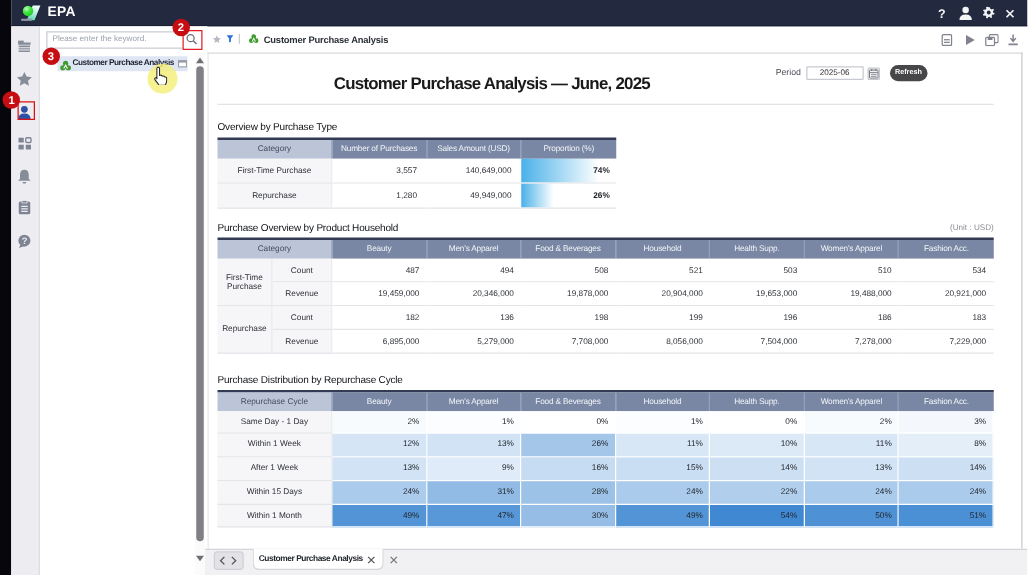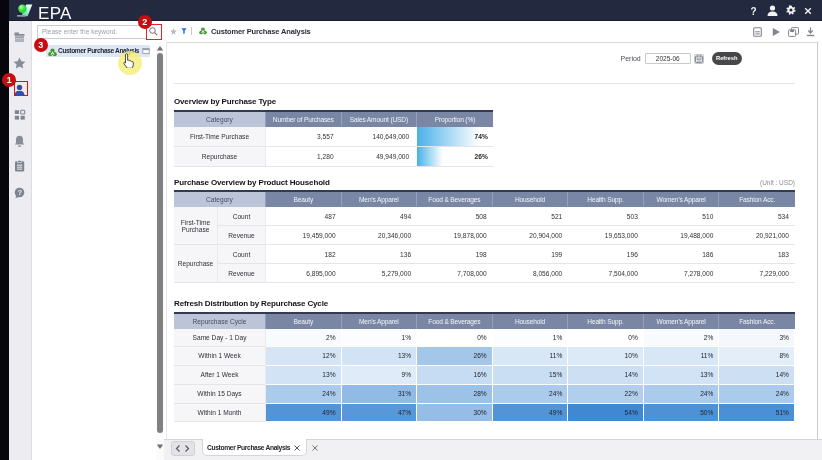--- a/index.html
+++ b/index.html
@@ -3,21 +3,21 @@
 <meta charset="utf-8">
 <style>
 * { margin:0; padding:0; box-sizing:border-box; }
 html,body { width:822px; height:460px; overflow:hidden; background:#fff;
   font-family:"Liberation Sans", sans-serif; }
 .abs { position:absolute; }
 #stage { position:relative; width:822px; height:460px; }
 
 #blackstrip { left:0; top:0; width:9px; height:460px; background:#06060c; }
 #topbar { left:9px; top:0; width:813px; height:21px; background:#232a40; border-bottom:1px solid #1a1f30;}
-#epa { left:38px; top:4px; color:#fff; font-weight:normal; font-size:17px; letter-spacing:0.3px; }
+#epa { left:38px; top:4px; color:#fff; font-weight:bold; font-size:11px; letter-spacing:0.3px; }
 .navico { top:4px; width:13px; height:13px; color:#f2f3f5; }
 
 #sidebar { left:9px; top:21px; width:23px; height:439px; background:#ededf1; border-right:1px solid #dcdde2; }
 .sbico { left:8px; width:23px; height:12px; text-align:center; color:#878c99; }
 
 #treepanel { left:32px; top:21px; width:134px; height:439px; background:#fff; }
 #searchbox { left:37px; top:25px; width:122px; height:14px; border:1px solid #c9ccd4; background:#fff;
   font-size:6.5px; color:#9aa0ab; line-height:12px; padding-left:4px; }
 #magbox { left:146px; top:24px; width:16px; height:16px; border:1.5px solid #e41f25; background:#fff; }
 #treesel { left:46px; top:45px; width:104px; height:12px; background:#dee6f4; }
@@ -37,21 +37,21 @@
   color:#1a1a1a; letter-spacing:-0.6px; }
 #titleline { left:174px; top:83px; width:621px; height:1px; background:#e2e3e7; }
 
 #periodlbl { left:620.5px; top:54.5px; font-size:7px; color:#4a4e57; }
 #periodbox { left:644.5px; top:53px; width:46.5px; height:11px; border:1px solid #c7cad0; font-size:6.5px;
   color:#333; text-align:center; line-height:9.5px; background:#fff; border-radius:1px;}
 #calbtn { left:693.7px; top:53.5px; width:10.5px; height:10.5px; border:1px solid #c2c5cb; background:#f2f2f4; border-radius:1.5px; }
 #refresh { left:711.5px; top:52px; width:30.5px; height:12.5px; border-radius:7px; background:#47474a;
   color:#fff; font-size:5.8px; font-weight:bold; text-align:center; line-height:13px; letter-spacing:0; }
 
-.h2 { font-size:8px; font-weight:bold; color:#101216; letter-spacing:-0.15px; }
+.h2 { font-size:8px; font-weight:normal; color:#101216; letter-spacing:-0.15px; }
 
 .tbl { position:absolute; border-top:2px solid #333b54; }
 .row { position:relative; display:flex; }
 .cell { position:relative; font-size:6.6px; color:#2e3138; overflow:hidden; }
 .hdark { background:#7987a4; color:#f2f5f9; text-align:center; }
 .hlite { background:#bcc5d8; color:#454c63; text-align:center; }
 .lab { background:#f6f6f8; text-align:center; }
 .num { background:#fff; text-align:right; }
 .cb { border-bottom:1px solid #e4e5e9; }
 .vr { border-right:1px solid #e9eaee; }
@@ -208,20 +208,21 @@
   </svg>
   <svg class="abs" style="left:806px;top:27px" width="9" height="10" viewBox="0 0 9 10">
     <path d="M4.5 0.5 L4.5 5.5 M2.3 3.5 L4.5 6 L6.7 3.5" fill="none" stroke="#80838e" stroke-width="1.2"></path>
     <rect x="0.8" y="7.8" width="7.4" height="1.4" fill="#80838e"></rect>
   </svg>
 
   <div id="contentline" class="abs"></div>
   <div id="vline-l" class="abs"></div>
   <div id="vline-r" class="abs"></div>
 
+  <div id="title" class="abs">Customer Purchase Analysis — June, 2025</div>
   <div id="titleline" class="abs"></div>
 
   <div id="periodlbl" class="abs">Period</div>
   <div id="periodbox" class="abs">2025-06</div>
   <div id="calbtn" class="abs"></div>
   <svg class="abs" style="left:695px;top:54.8px" width="8" height="8" viewBox="0 0 9 9">
     <rect x="0.6" y="1.2" width="7.8" height="7.2" rx="0.8" fill="none" stroke="#6f727b" stroke-width="0.9"></rect>
     <path d="M0.6 3.4 L8.4 3.4" stroke="#6f727b" stroke-width="0.7"></path>
     <path d="M2.6 0.4 L2.6 2 M6.4 0.4 L6.4 2" stroke="#6f727b" stroke-width="0.9"></path>
     <path d="M2 5 h5 M2 6.8 h5" stroke="#6f727b" stroke-width="0.7"></path>
@@ -302,21 +303,21 @@
         <div class="cell num cb" style="width:75.57px;line-height:19px;padding-right:6px;">6,895,000</div>
         <div class="cell num cb" style="width:75.57px;line-height:19px;padding-right:6px;">5,279,000</div>
         <div class="cell num cb" style="width:75.57px;line-height:19px;padding-right:6px;">7,708,000</div>
         <div class="cell num cb" style="width:75.57px;line-height:19px;padding-right:6px;">8,056,000</div>
         <div class="cell num cb" style="width:75.57px;line-height:19px;padding-right:6px;">7,504,000</div>
         <div class="cell num cb" style="width:75.57px;line-height:19px;padding-right:6px;">7,278,000</div>
         <div class="cell num cb" style="width:75.57px;line-height:19px;padding-right:6px;">7,229,000</div>
       </div>
     </div>
 
-  <div class="abs h2" style="left:174px;top:299px;">Refresh Distribution by Repurchase Cycle</div>
+  <div class="abs h2" style="left:174px;top:299px;">Purchase Distribution by Repurchase Cycle</div>
   <div class="tbl" id="t3" style="left:174px;top:311.5px;width:621px;">
       <div class="row" style="height:15px;">
         <div class="cell hlite hvr" style="width:92px;line-height:15px;">Repurchase Cycle</div>
         <div class="cell hdark hvr" style="width:75.57px;line-height:15px;letter-spacing:-0.15px;">Beauty</div>
         <div class="cell hdark hvr" style="width:75.57px;line-height:15px;letter-spacing:-0.15px;">Men's Apparel</div>
         <div class="cell hdark hvr" style="width:75.57px;line-height:15px;letter-spacing:-0.15px;">Food &amp; Beverages</div>
         <div class="cell hdark hvr" style="width:75.57px;line-height:15px;letter-spacing:-0.15px;">Household</div>
         <div class="cell hdark hvr" style="width:75.57px;line-height:15px;letter-spacing:-0.15px;">Health Supp.</div>
         <div class="cell hdark hvr" style="width:75.57px;line-height:15px;letter-spacing:-0.15px;">Women's Apparel</div>
         <div class="cell hdark" style="width:75.57px;line-height:15px;letter-spacing:-0.15px;">Fashion Acc.</div>

